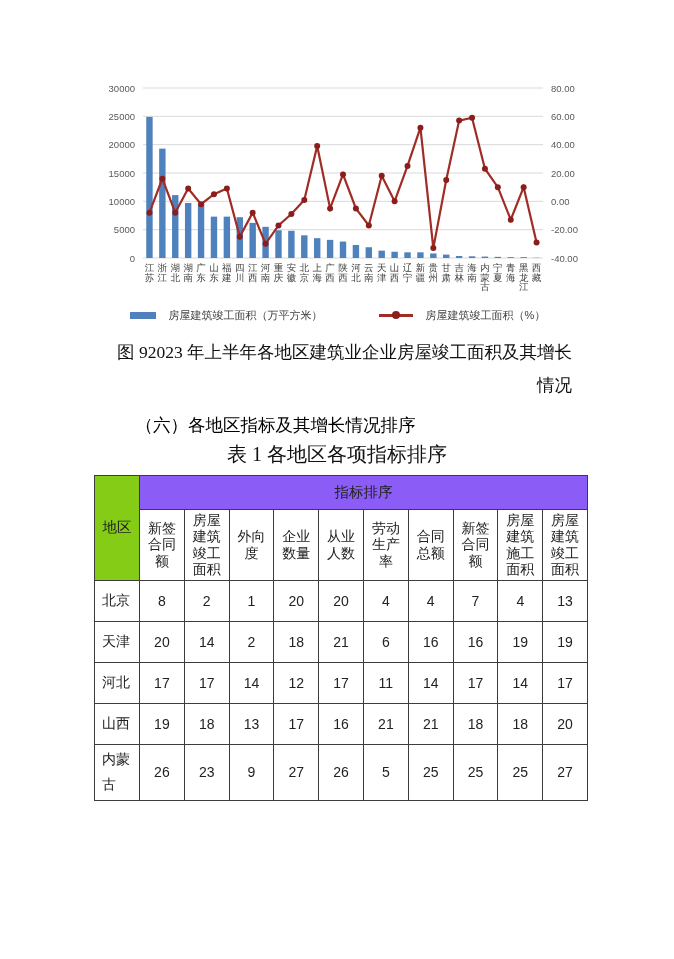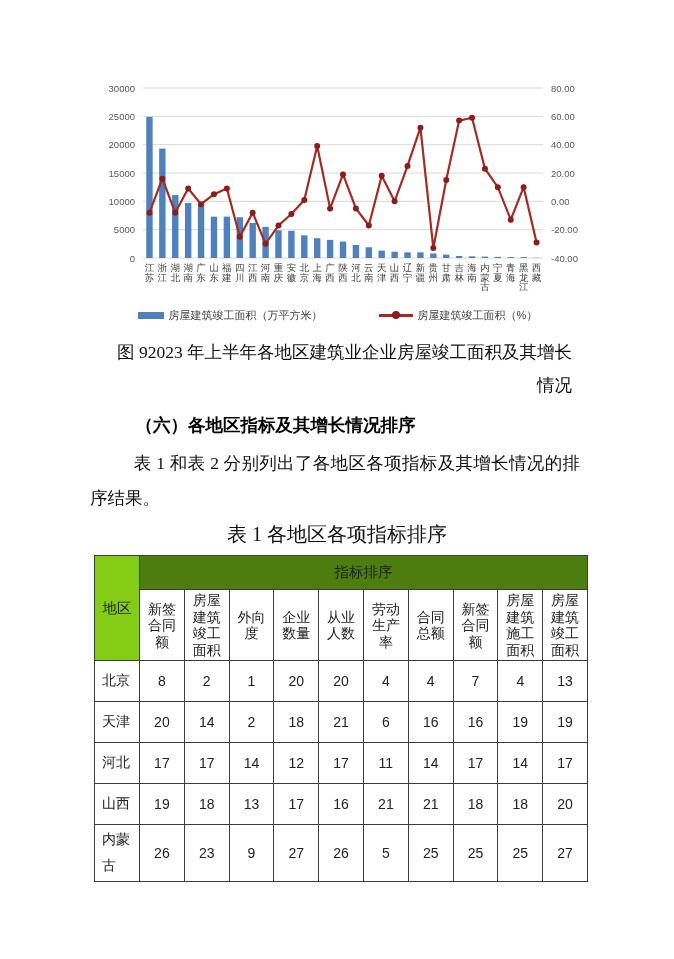--- a/index.html
+++ b/index.html
@@ -24,41 +24,41 @@
   .legend {
     margin-top: 2px;
     display: flex;
     justify-content: center;
     align-items: center;
     gap: 56px;
     font-family: "Liberation Sans", sans-serif;
     font-size: 11px;
     color: #3f3f3f;
   }
-  .legend-item { display: flex; align-items: center; gap: 5px; }
+  .legend-item { display: flex; align-items: center; gap: 13px; }
   .legend-swatch { width: 26px; height: 7px; background: #4f81bd; display: inline-block; }
   .legend-line { position: relative; width: 34px; height: 2.5px; background: #9f2c25; display: inline-block; }
   .legend-line .dot {
     position: absolute; left: 13px; top: -3px;
     width: 8px; height: 8px; border-radius: 50%; background: #8c1d1d;
   }
   
   .fig-caption {
     margin: 8px auto 0 auto;
     width: 470px;
     text-align: right;
     font-size: 17.5px;
     line-height: 1.9;
     color: #111;
   }
   .section-heading {
     margin: 10px 90px 0 90px;
     text-indent: 2.6em;
     font-size: 17.5px;
-    font-weight: bold;
+    font-weight: normal;
     color: #000;
   }
   .body-par {
     margin: 9px 94px 0 90px;
     width: 490px;
     text-indent: 2.5em;
     font-size: 17.5px;
     line-height: 2.05;
     color: #111;
     text-align: justify;
@@ -85,21 +85,21 @@
     vertical-align: middle;
     font-weight: normal;
     padding: 2px;
     word-break: break-all;
   }
   th.region-head {
     background: #84cc16;
     width: 45px;
     font-size: 14.5px;
   }
-  th.group-head { height: 34px; font-size: 14.5px; background: #4d7c0f; }
+  th.group-head { height: 34px; font-size: 14.5px; background: #8b5cf6; }
   tr.sub-heads th { height: 64px; line-height: 1.18; font-size: 14px; background: #fff; }
   tbody td { height: 41px; }
   tbody td.region {
     text-align: left;
     padding-left: 7px;
     line-height: 1.85;
   }
 </style>
 </head>
 <body>
@@ -235,21 +235,20 @@
           </span>
         <span>房屋建筑竣工面积（%）</span>
       </div>
     </div>
   </div>
 
   <p class="fig-caption" style="margin-top:336px">图 92023 年上半年各地区建筑业企业房屋竣工面积及其增长情况</p>
 
   <h3 class="section-heading">（六）各地区指标及其增长情况排序</h3>
 
-  <p class="body-par">表 1 和表 2 分别列出了各地区各项指标及其增长情况的排序结果。</p>
 
   <p class="tbl-caption">表 1 各地区各项指标排序</p>
 
   <table class="rank">
     <thead>
       <tr>
         <th class="region-head" rowspan="2">地区</th>
         <th class="group-head" colspan="10">指标排序</th>
       </tr>
       <tr class="sub-heads" id="indicator-row">

